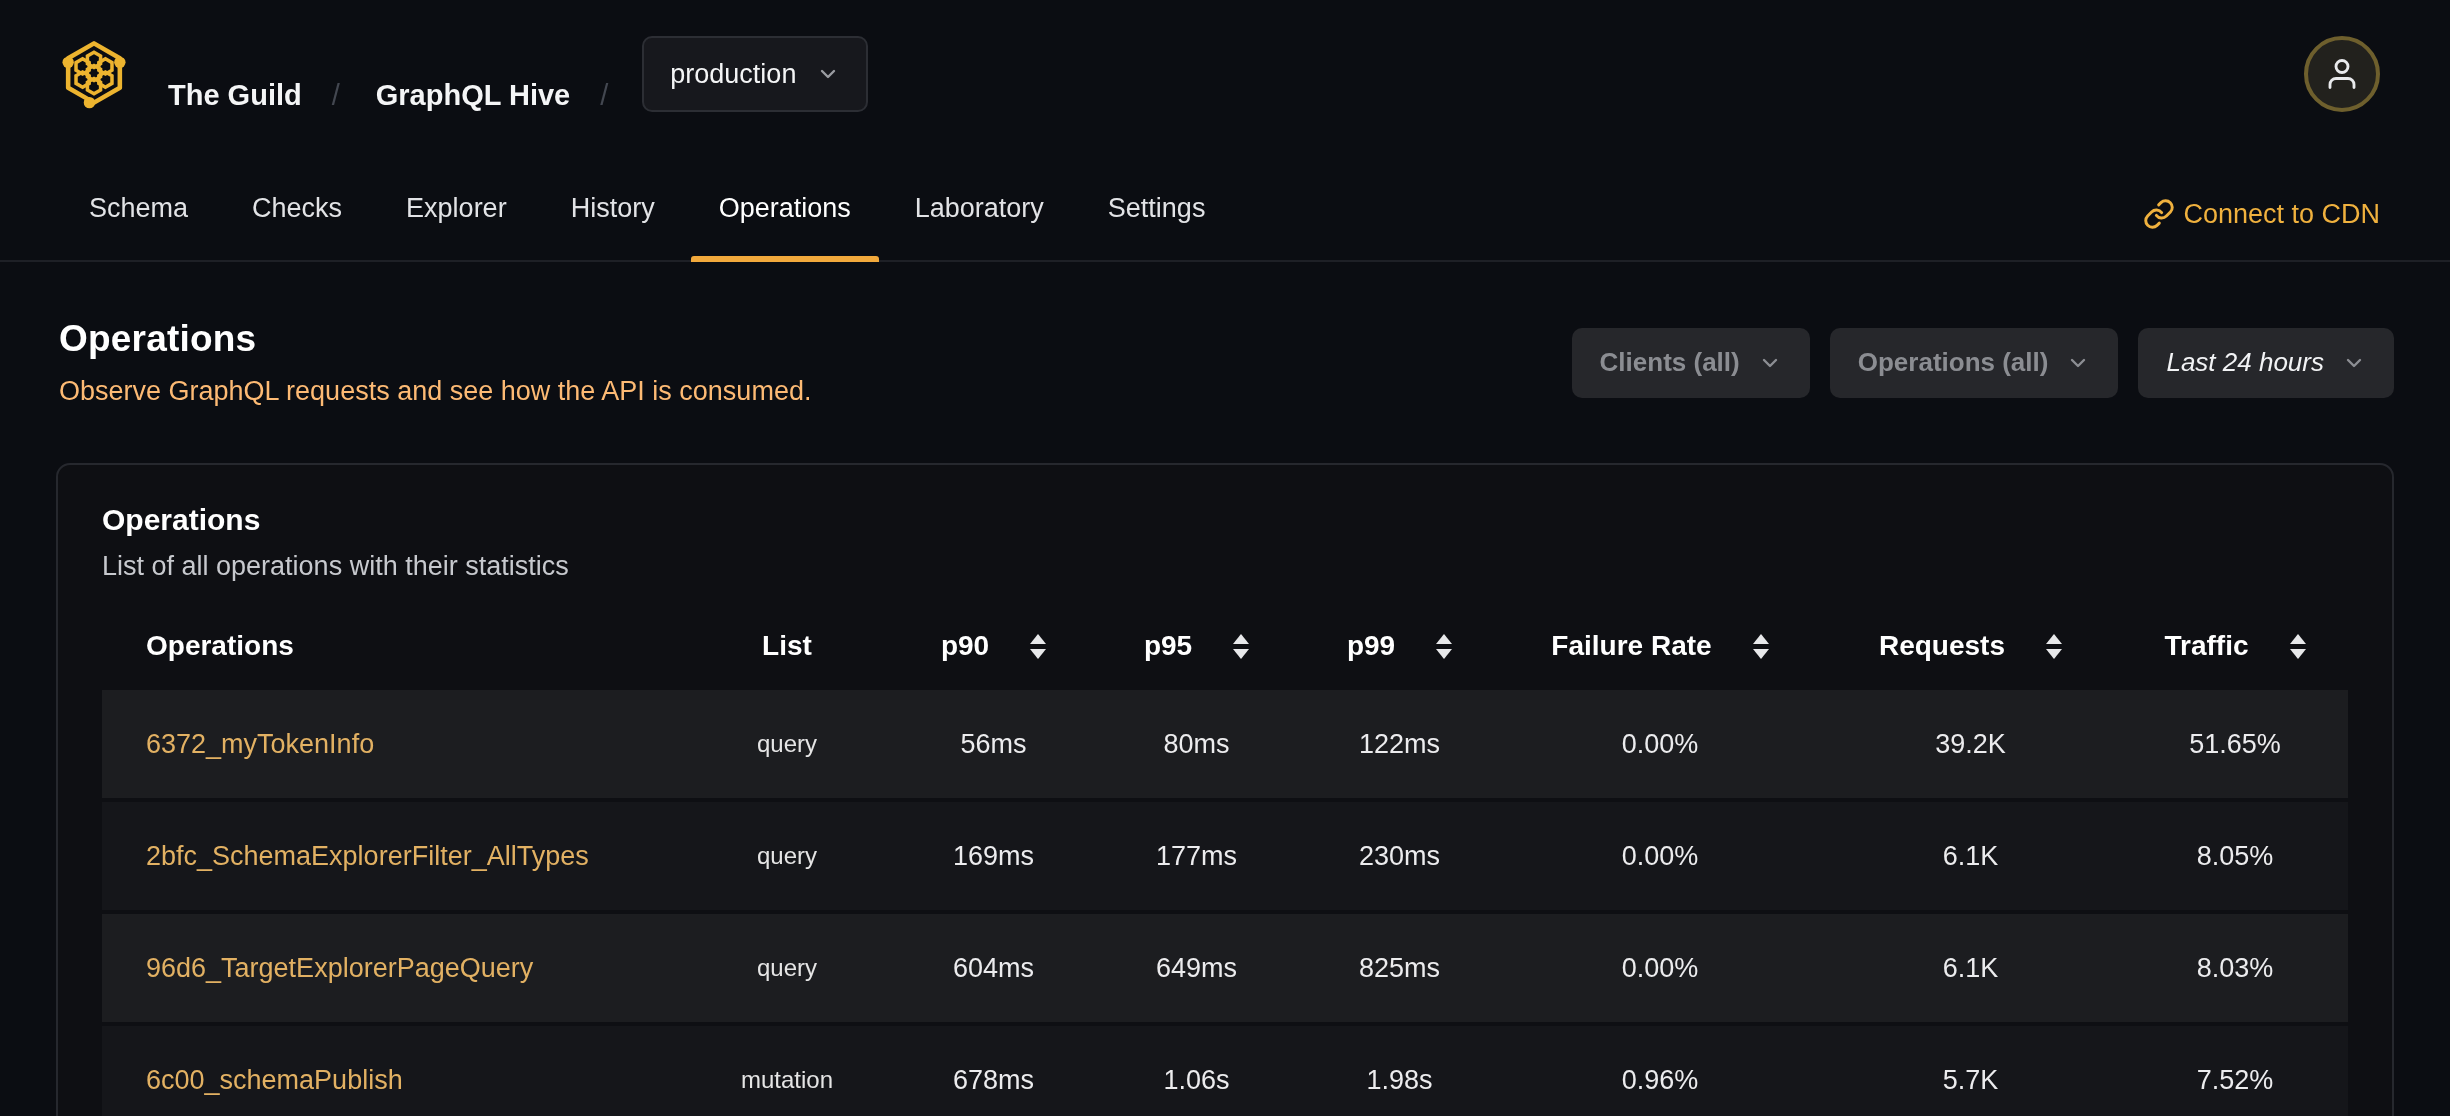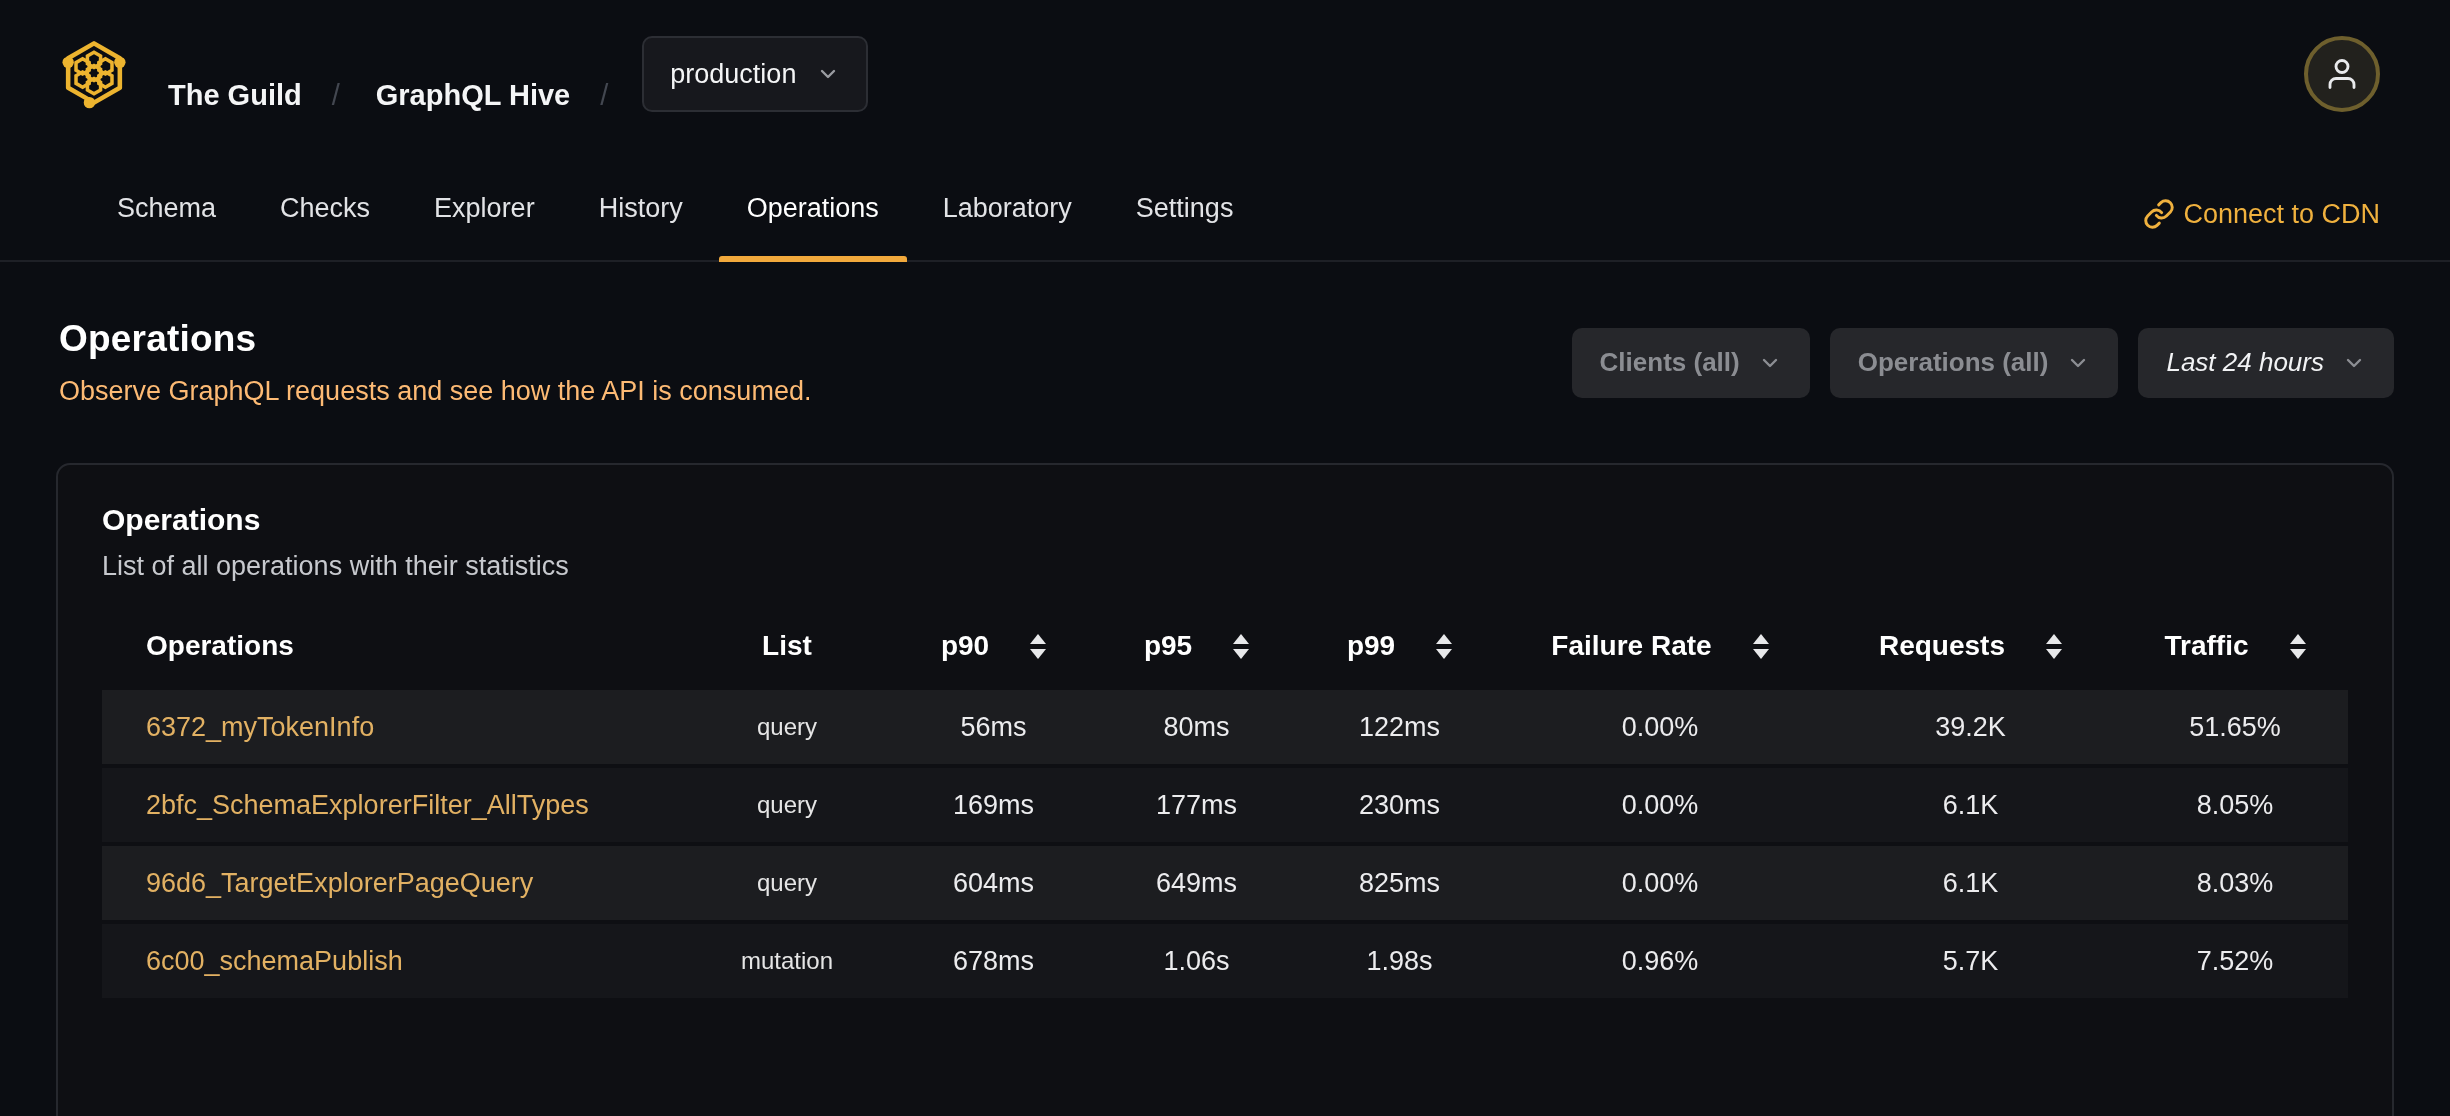--- a/index.html
+++ b/index.html
@@ -26,21 +26,21 @@
   }
   .chev { width: 24px; height: 24px; stroke: #9a9ca1; fill: none; stroke-width: 2.4; stroke-linecap: round; stroke-linejoin: round; }
   .avatar {
     margin-left: auto; width: 76px; height: 76px; border-radius: 50%;
     background: #22211d; border: 4px solid #6e5f2d;
     display: flex; align-items: center; justify-content: center; cursor: pointer;
   }
   .avatar svg { width: 36px; height: 36px; stroke: #e9eaec; fill: none; stroke-width: 1.9; stroke-linecap: round; stroke-linejoin: round; }
 
   
-  .nav { height: 150px; padding: 0 70px 0 117px; border-bottom: 2px solid #1e2026; display: flex; align-items: flex-end; }
+  .nav { height: 150px; padding: 0 70px 0 89px; border-bottom: 2px solid #1e2026; display: flex; align-items: flex-end; }
   .tab { position: relative; margin-right: 64px; padding-bottom: 36px; font-size: 27px; color: #e2e3e6; cursor: pointer; white-space: nowrap; }
   .tab.active { color: #ffffff; }
   .tab.active::after {
     content: ""; position: absolute; left: -28px; right: -28px; bottom: -2px;
     height: 6px; background: #f2a93c; border-radius: 3px 3px 0 0;
   }
   .cdn-link { margin-left: auto; padding-bottom: 30px; display: flex; align-items: center; gap: 8px; color: #f0b13e; font-size: 27px; font-weight: 500; cursor: pointer; }
   .cdn-link svg { width: 32px; height: 32px; stroke: #f0b13e; fill: none; stroke-width: 2.2; stroke-linecap: round; stroke-linejoin: round; }
 
   
@@ -69,21 +69,21 @@
   col.c-op { width: 580px; } col.c-kind { width: 210px; }
   col.c-p90, col.c-p95, col.c-p99 { width: 203px; }
   col.c-fail { width: 318px; } col.c-req { width: 303px; }
   th { font-size: 28px; font-weight: 700; color: #ffffff; padding: 20px 0 24px; text-align: center; cursor: pointer; }
   th.left { text-align: left; padding-left: 44px; cursor: default; }
   th .th-inner { display: inline-flex; align-items: center; gap: 28px; }
   .sort { display: inline-flex; flex-direction: column; gap: 5px; margin-left: 13px; }
   .sort i { display: block; width: 0; height: 0; border-left: 8px solid transparent; border-right: 8px solid transparent; }
   .sort .up { border-bottom: 10px solid #e7e8ea; }
   .sort .down { border-top: 10px solid #e7e8ea; }
-  td { height: 74px; font-size: 27px; color: #ececee; text-align: center; }
+  td { height: 108px; font-size: 27px; color: #ececee; text-align: center; }
   tbody tr:nth-child(odd) td { background: #1c1d20; }
   tbody tr:nth-child(even) td { background: #15161a; }
   td.left { text-align: left; padding-left: 44px; }
   .op-link { color: #e2b163; cursor: pointer; text-decoration: none; }
   td.kind { font-size: 24px; color: #e5e5e5; }
 </style>
 </head>
 <body>
 
 <header class="topbar">

